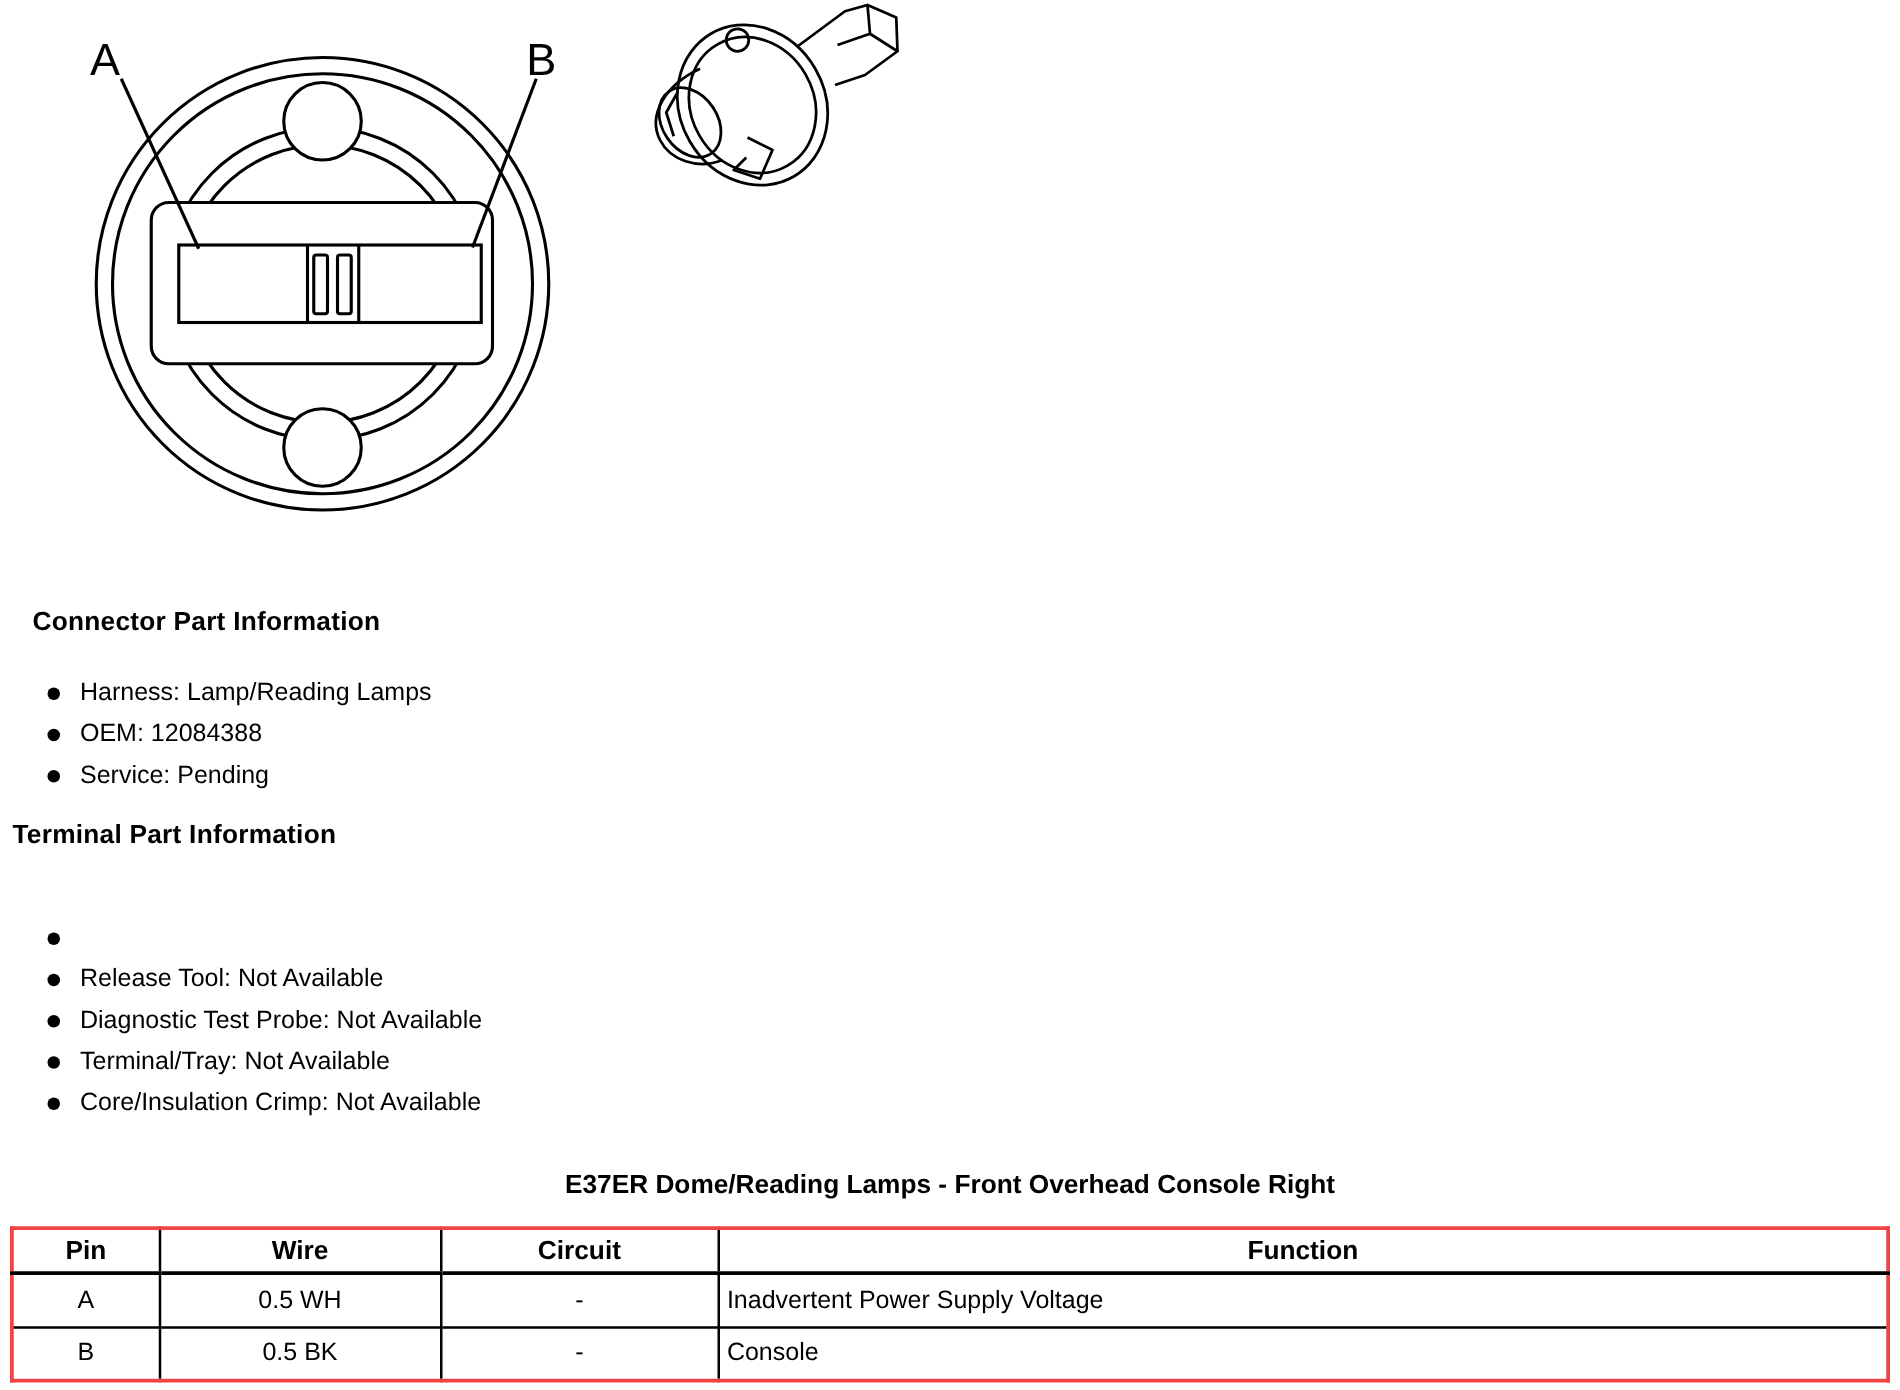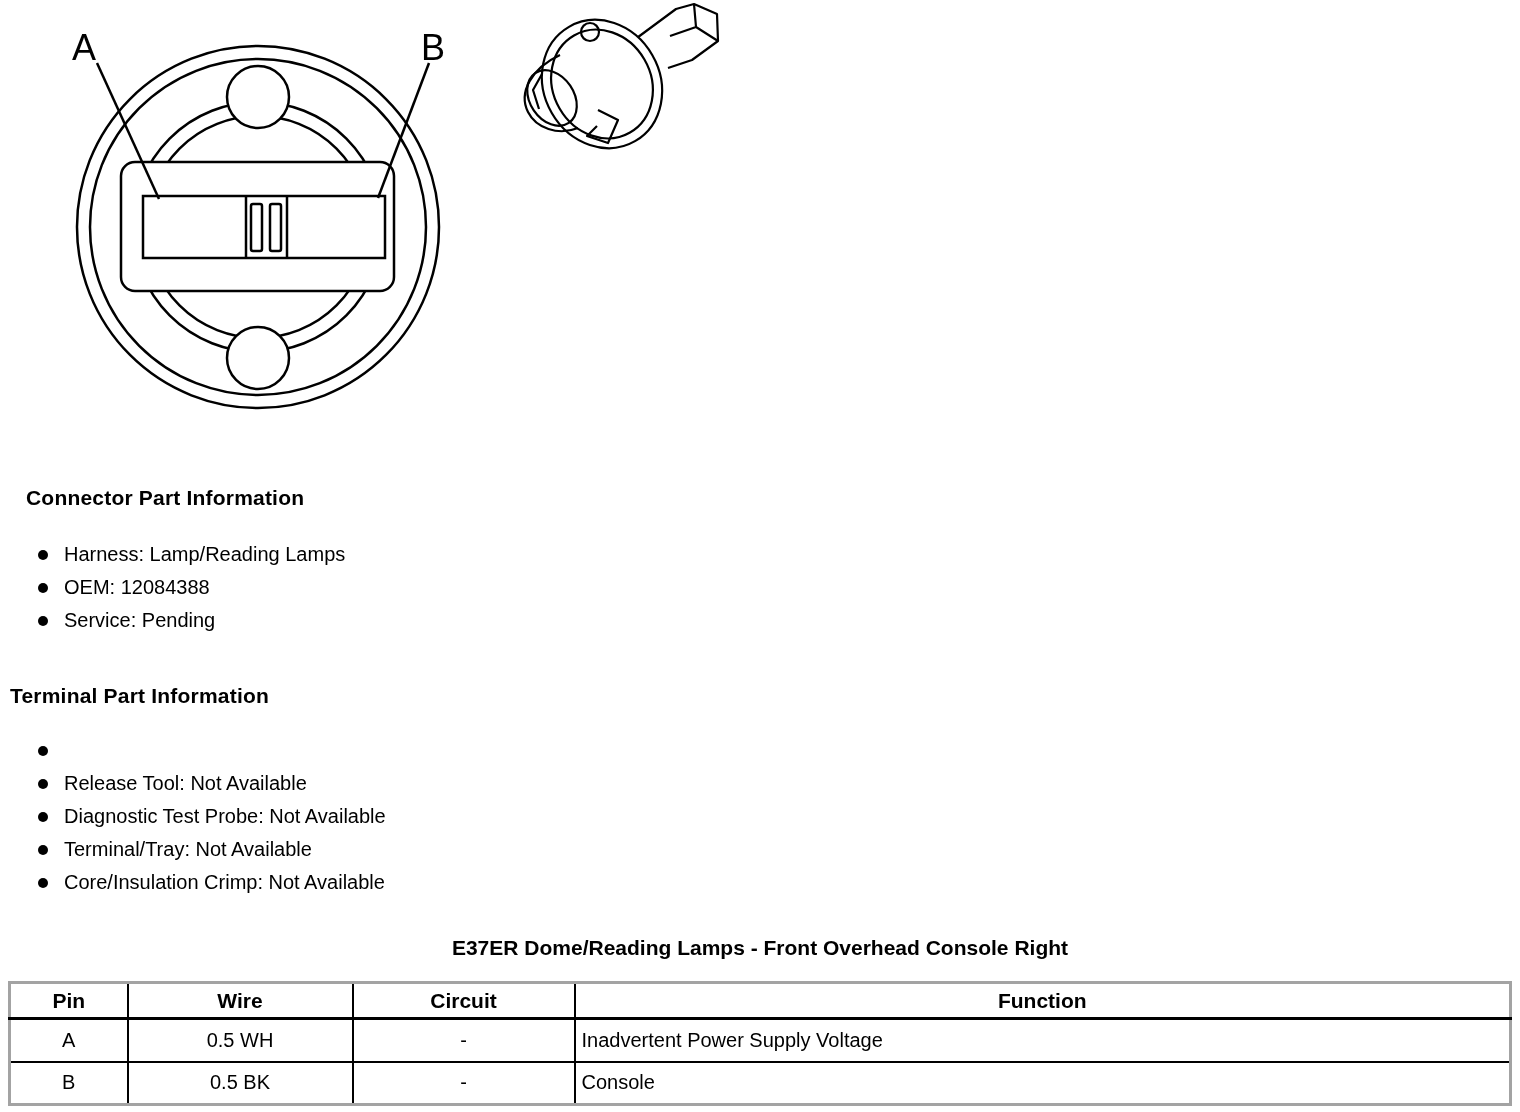--- a/index.html
+++ b/index.html
@@ -28,21 +28,21 @@
 
   
   .section-heading {
     position: absolute;
     left: 10px;
     font-size: 21px;
     font-weight: bold;
     letter-spacing: 0.2px;
   }
   #heading-connector { top: 486px; margin-left: 16px; }
-  #heading-terminal  { top: 684px; }
+  #heading-terminal  { top: 656px; }
 
   ul.bullet-list {
     position: absolute;
     left: 10px;
     list-style: none;
   }
   #list-connector { top: 538px; }
   #list-terminal  { top: 734px; }
 
   ul.bullet-list li {
@@ -71,21 +71,21 @@
     text-align: center;
     font-size: 21px;
     font-weight: bold;
   }
   table.pinout {
     position: absolute;
     left: 8px;
     top: 981px;
     width: 1504px;
     border-collapse: collapse;
-    border: 3px solid #a3a3a3;
+    border: 3px solid #ef4444;
     font-size: 20px;
   }
   table.pinout th {
     border: 2px solid #000;
     border-bottom-width: 3px;
     height: 36px;
     font-size: 21px;
     font-weight: bold;
     text-align: center;
   }

